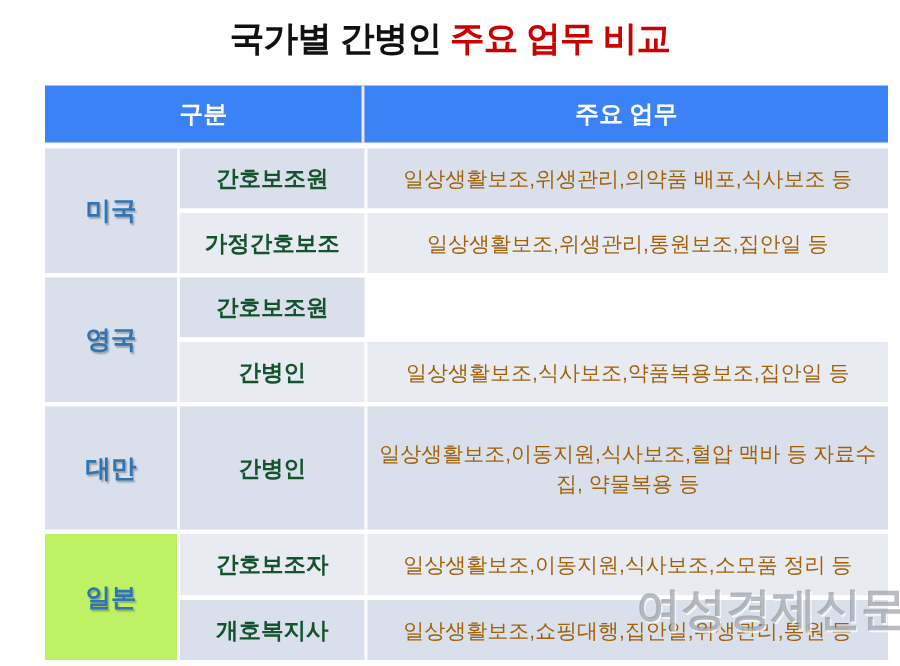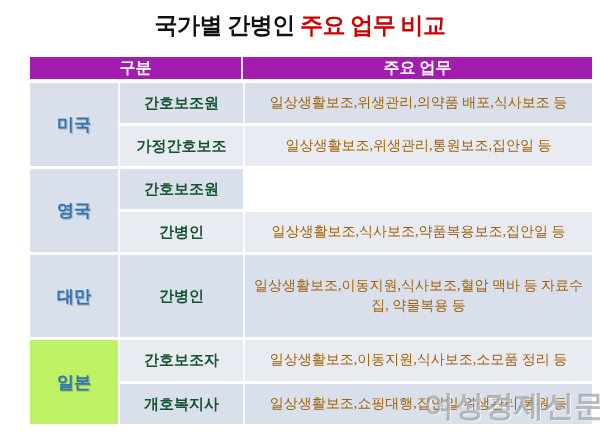--- a/index.html
+++ b/index.html
@@ -1,28 +1,28 @@
 <!DOCTYPE html>
 <html><head>
 <meta charset="utf-8">
 <style>
   html,body { margin:0; padding:0; }
   .page {
     position:relative; width:600px; height:444px; background:#ffffff;
-    font-family:Liberation Serif, serif; overflow:hidden;
+    font-family:Liberation Sans, sans-serif; overflow:hidden;
   }
   .title {
     position:absolute; top:10px; left:0; width:600px; text-align:center;
     font-size:23px; font-weight:bold; color:#111111; letter-spacing:-0.5px; margin:0;
   }
   .title .red-part { color:#cb0000; }
 
   .table-wrap { position:absolute; left:30px; top:57px; width:562px; }
 
-  .thead { display:flex; height:22px; background:#a21caf; margin-bottom:4px;justify-content:space-between; }
+  .thead { display:flex; height:38px; background:#3b82f6; margin-bottom:4px;justify-content:space-between; }
   .th {
     display:flex; align-items:center; justify-content:center;
     color:#ffffff; font-weight:bold; font-size:16px; box-sizing:border-box;
   }
   .th-group { width:213px; border-right:2px solid #e6e8ee; }
   .th-duty  { flex:1; }
 
   .group { display:flex; margin-bottom:3px; }
   .country {
     width:88px; display:flex; align-items:center; justify-content:center;

